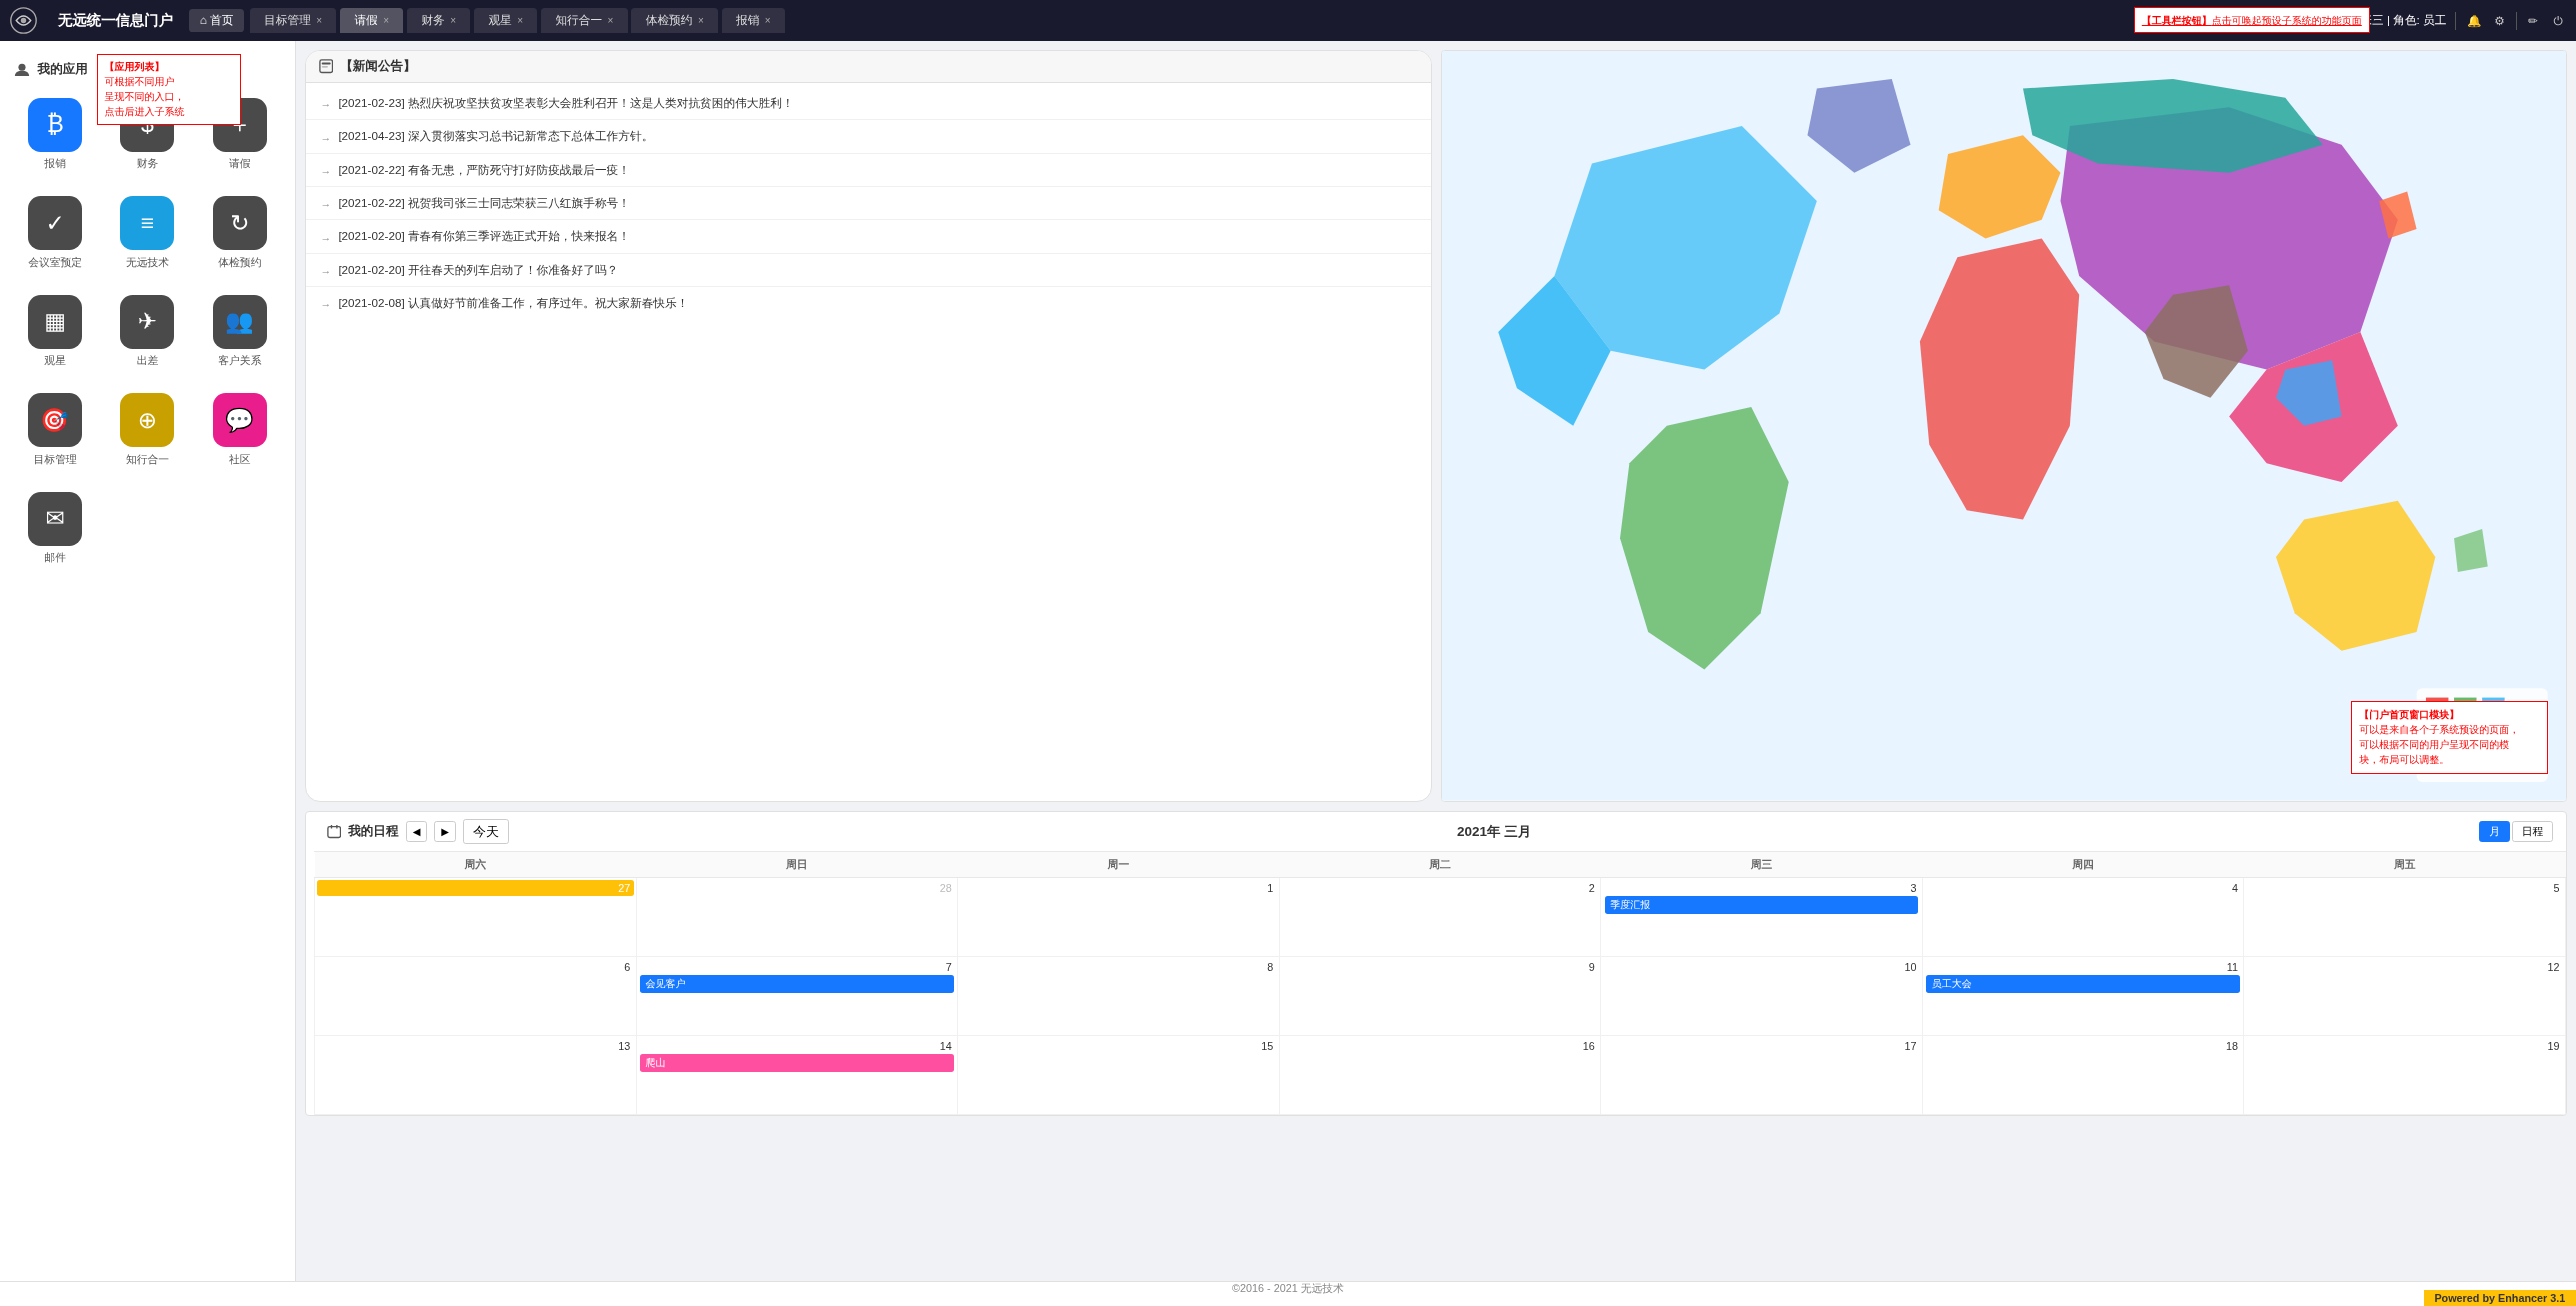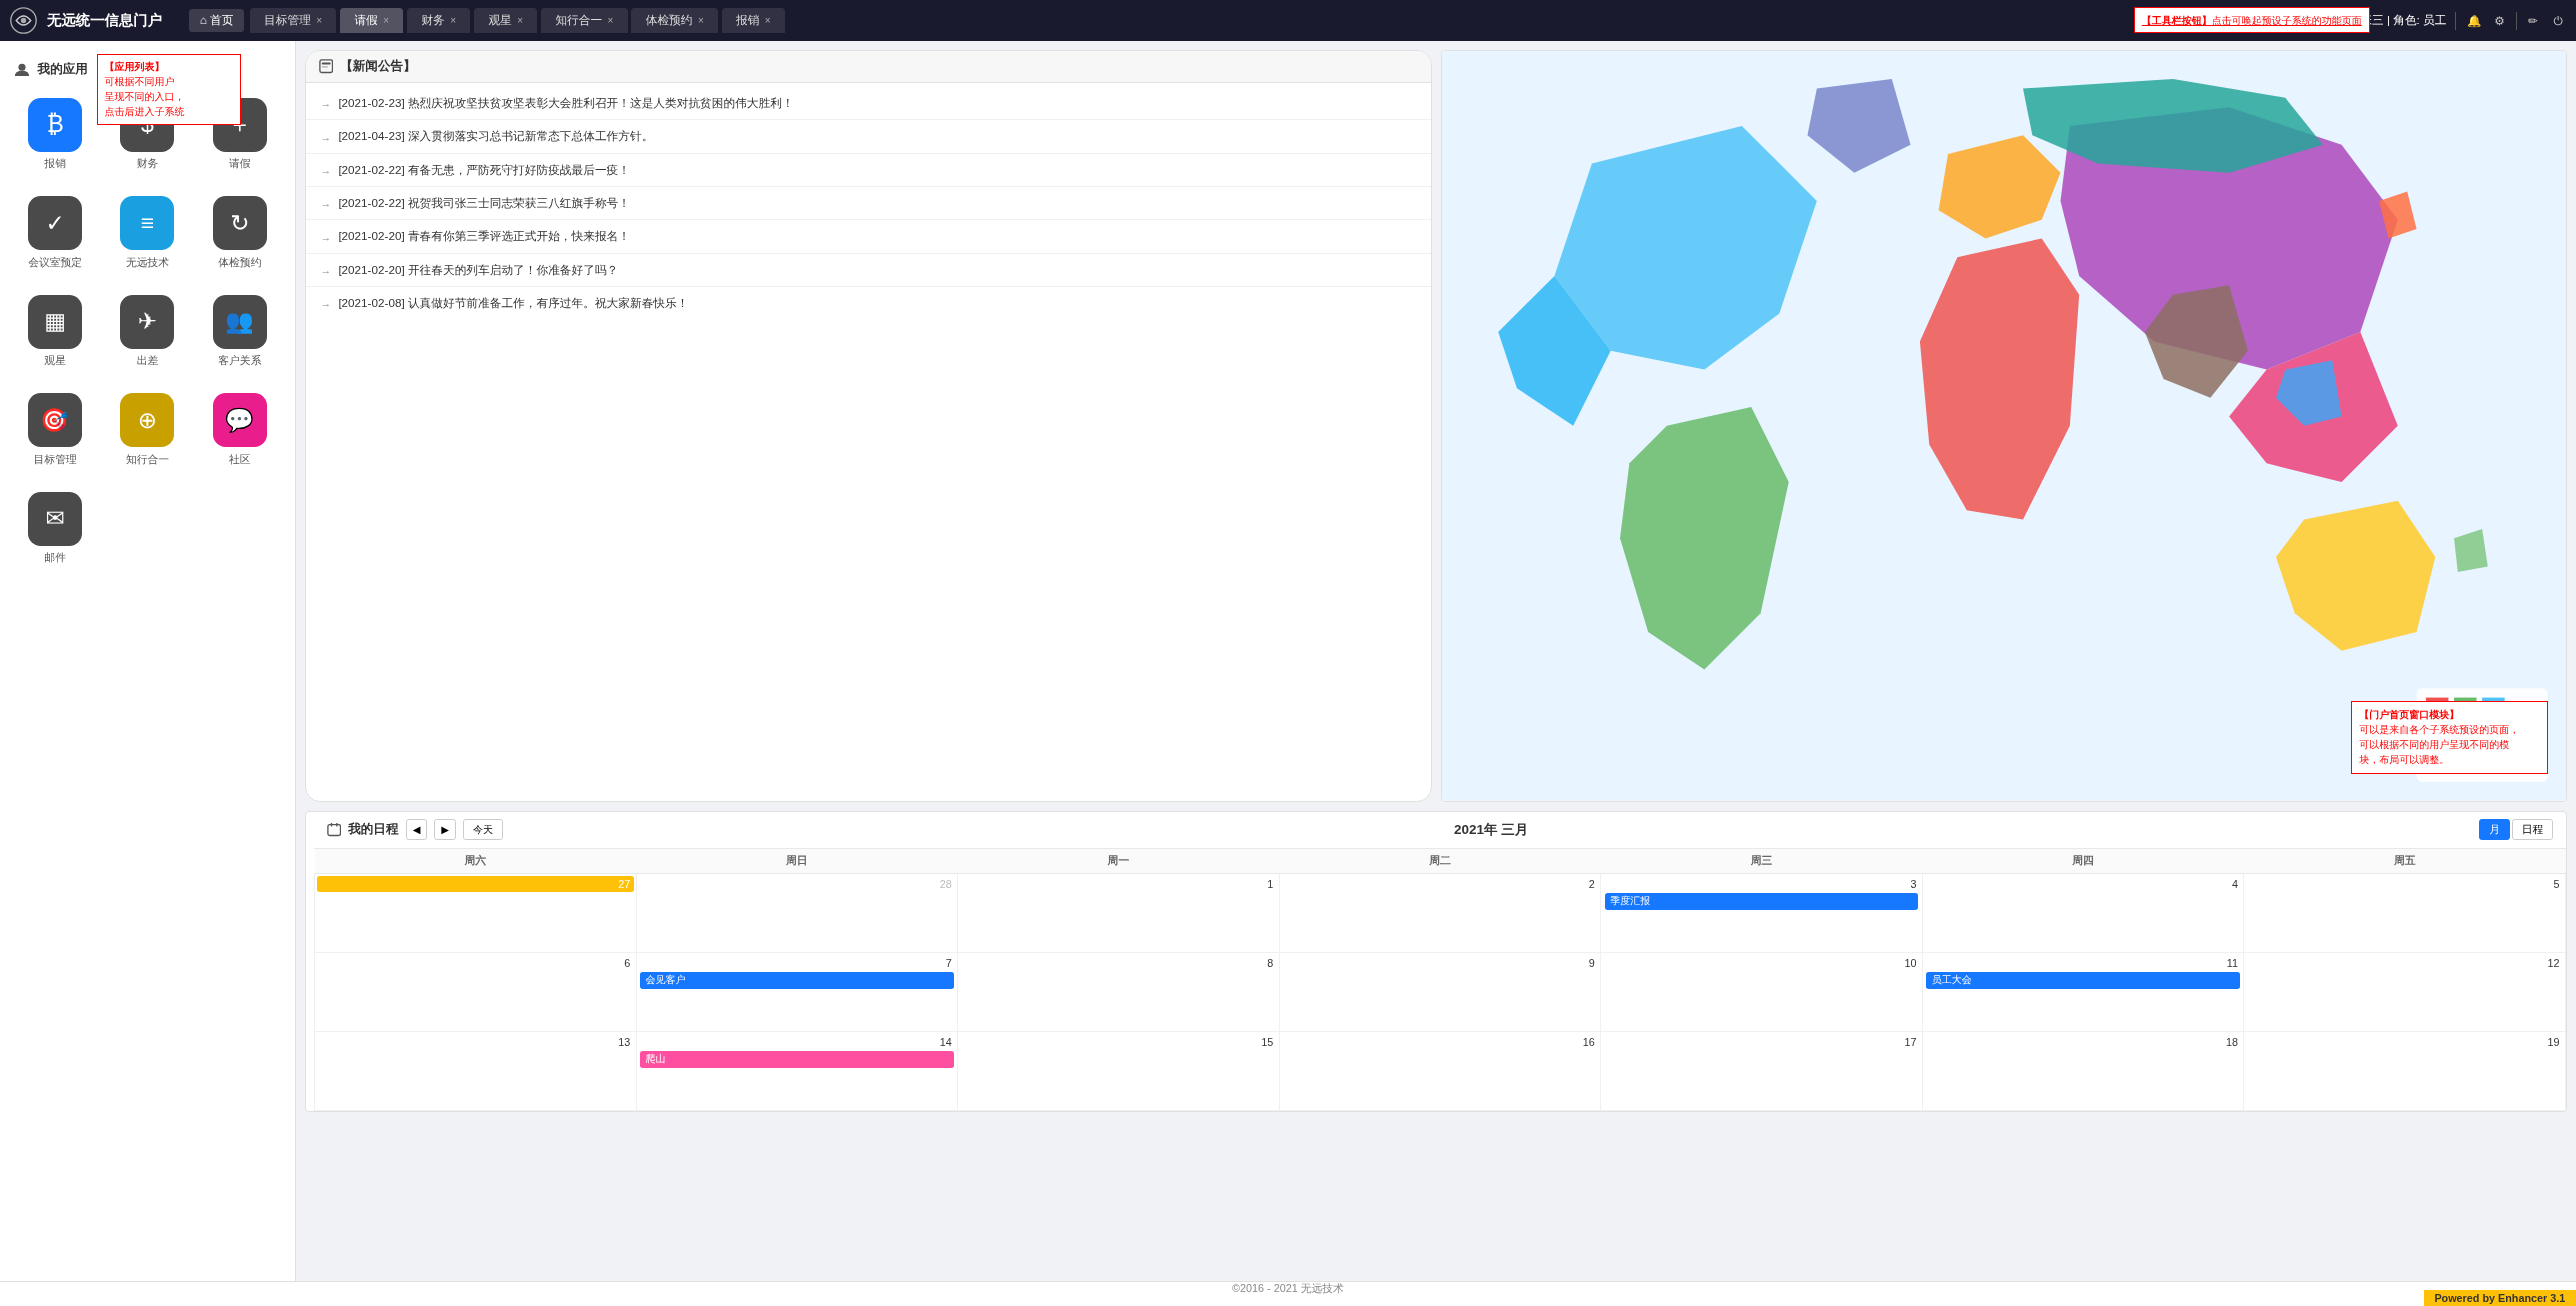--- a/index.html
+++ b/index.html
@@ -14,21 +14,21 @@
       padding: 0 9px;
       position: relative;
     }
     .header-logo {
       display: flex;
       align-items: center;
       color: #fff;
       font-size: 14.4px;
       font-weight: bold;
       min-width: 180px;
-      gap: 9px;
+      gap: 20px;
     }
     .logo-icon {
       width: 29px;
       height: 29px;
     }
     .header-home {
       color: #fff;
       background: rgba(255,255,255,0.15);
       border-radius: 3.6px;
       padding: 3.6px 10.8px;
@@ -247,21 +247,21 @@
       align-items: center;
       justify-content: center;
       font-size: 10px;
     }
     .cal-today-btn {
       padding: 2.7px 9px;
       border: 0.9px solid #ccc;
       border-radius: 2.7px;
       background: #fff;
       cursor: pointer;
-      font-size: 10px;
+      font-size: 13px;
     }
     .calendar-title {
       flex: 1;
       text-align: center;
       font-size: 13.5px;
       font-weight: bold;
     }
     .cal-view-btns {
       display: flex;
       gap: 1.8px;

